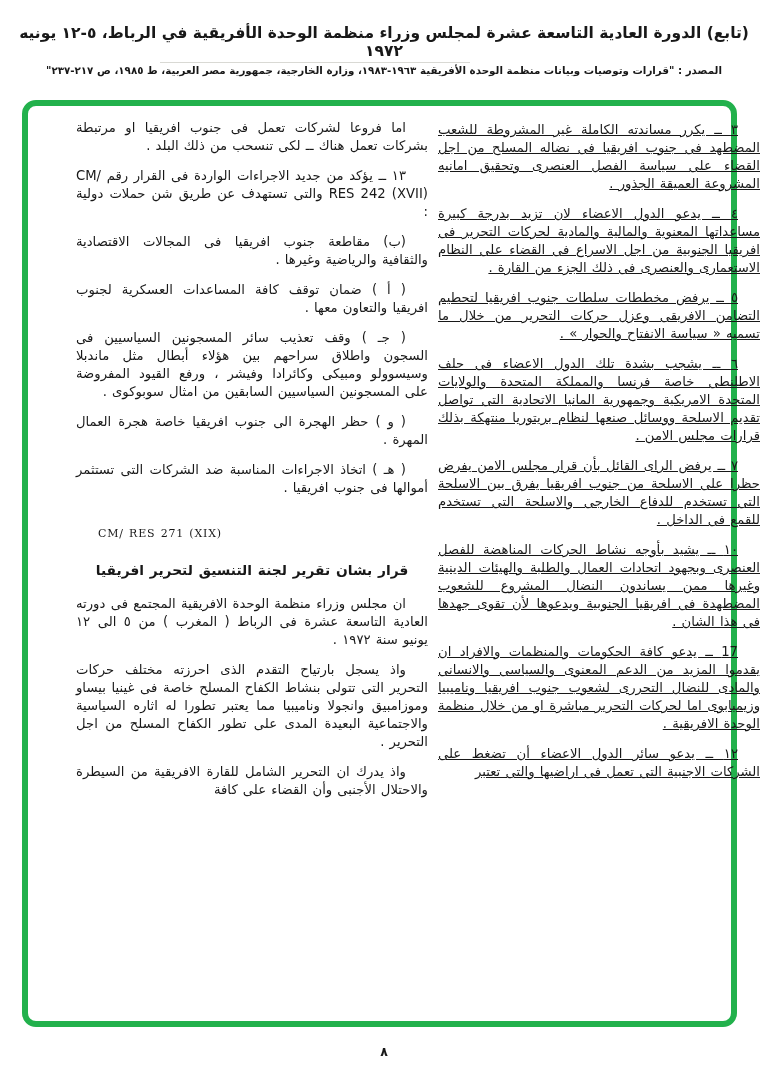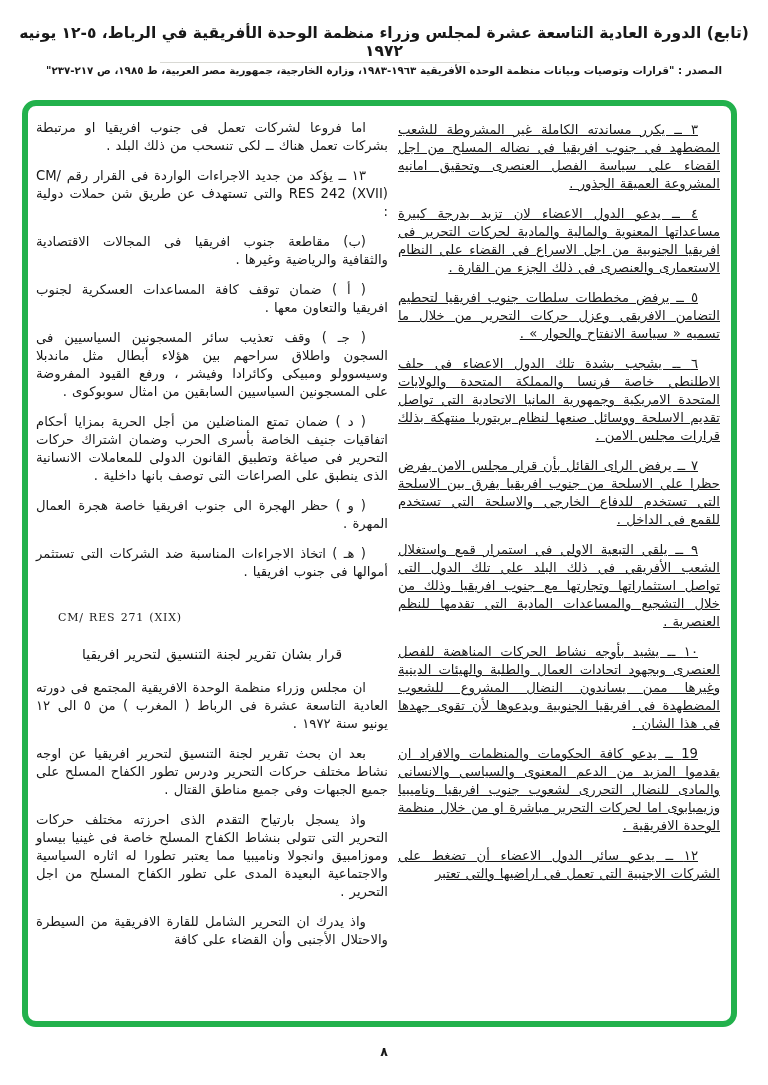--- a/index.html
+++ b/index.html
@@ -58,20 +58,21 @@
   }
   .col {
     position: absolute;
     direction: rtl;
     text-align: justify;
     font-size: 13.2px;
     line-height: 18px;
     display: flex;
     flex-direction: column;
     gap: 12px;
+    margin-left: 40px;
   }
   .col p {
     margin: 0;
     text-indent: 22px;
     word-spacing: 1px;
   }
   .col-right {
     left: 398px;
     top: 121px;
     width: 322px;
@@ -86,21 +87,21 @@
     direction: ltr;
     text-align: left;
     text-indent: 0 !important;
     font-family: "DejaVu Serif", serif;
     font-size: 11px;
     letter-spacing: 0.8px;
     margin-top: 16px !important;
     margin-left: 22px !important;
   }
   .res-title {
-    font-weight: normal;
+    font-weight: bold;
     text-align: center;
     text-indent: 0 !important;
     font-size: 13.8px;
     margin-top: 6px !important;
     margin-bottom: 4px !important;
   }
   .page-number {
     position: absolute;
     top: 1044px;
     left: 0;
@@ -118,36 +119,33 @@
 <div class="source-line">المصدر : "قرارات وتوصيات وبيانات منظمة الوحدة الأفريقية ١٩٦٣-١٩٨٣، وزارة الخارجية، جمهورية مصر العربية، ط ١٩٨٥، ص ٢١٧-٢٣٧"</div>
 
 <div class="content-frame"></div>
 
 <div class="col col-right">
   <p>٣ ــ يكرر مساندته الكاملة غير المشروطة للشعب المضطهد فى جنوب افريقيا فى نضاله المسلح من اجل القضاء على سياسة الفصل العنصرى وتحقيق امانيه المشروعة العميقة الجذور .</p>
   <p>٤ ــ يدعو الدول الاعضاء لان تزيد بدرجة كبيرة مساعداتها المعنوية والمالية والمادية لحركات التحرير فى افريقيا الجنوبية من اجل الاسراع فى القضاء على النظام الاستعمارى والعنصرى فى ذلك الجزء من القارة .</p>
   <p>٥ ــ يرفض مخططات سلطات جنوب افريقيا لتحطيم التضامن الافريقى وعزل حركات التحرير من خلال ما تسميه « سياسة الانفتاح والحوار » .</p>
   <p>٦ ــ يشجب بشدة تلك الدول الاعضاء فى حلف الاطلنطى خاصة فرنسا والمملكة المتحدة والولايات المتحدة الامريكية وجمهورية المانيا الاتحادية التى تواصل تقديم الاسلحة ووسائل صنعها لنظام بريتوريا منتهكة بذلك قرارات مجلس الامن .</p>
   <p>٧ ــ يرفض الراى القائل بأن قرار مجلس الامن يفرض حظرا على الاسلحة من جنوب افريقيا يفرق بين الاسلحة التى تستخدم للدفاع الخارجى والاسلحة التى تستخدم للقمع فى الداخل .</p>
-  <p>٩ ــ يلقى التبعية الاولى فى استمرار قمع واستغلال الشعب الأفريقى فى ذلك البلد على تلك الدول التى تواصل استثماراتها وتجارتها مع جنوب افريقيا وذلك من خلال التشجيع والمساعدات المادية التى تقدمها للنظم العنصرية .</p>
   <p>١٠ ــ يشيد بأوجه نشاط الحركات المناهضة للفصل العنصرى وبجهود اتحادات العمال والطلبة والهيئات الدينية وغيرها ممن يساندون النضال المشروع للشعوب المضطهدة فى افريقيا الجنوبية ويدعوها لأن تقوى جهدها فى هذا الشان .</p>
-  <p>19 ــ يدعو كافة الحكومات والمنظمات والافراد ان يقدموا المزيد من الدعم المعنوى والسياسى والانسانى والمادى للنضال التحررى لشعوب جنوب افريقيا وناميبيا وزيمبابوى اما لحركات التحرير مباشرة او من خلال منظمة الوحدة الافريقية .</p>
+  <p>17 ــ يدعو كافة الحكومات والمنظمات والافراد ان يقدموا المزيد من الدعم المعنوى والسياسى والانسانى والمادى للنضال التحررى لشعوب جنوب افريقيا وناميبيا وزيمبابوى اما لحركات التحرير مباشرة او من خلال منظمة الوحدة الافريقية .</p>
   <p>١٢ ــ يدعو سائر الدول الاعضاء أن تضغط على الشركات الاجنبية التى تعمل فى اراضيها والتى تعتبر</p>
 </div>
 
 <div class="col col-left">
   <p>اما فروعا لشركات تعمل فى جنوب افريقيا او مرتبطة بشركات تعمل هناك ــ لكى تنسحب من ذلك البلد .</p>
   <p>١٣ ــ يؤكد من جديد الاجراءات الواردة فى القرار رقم ⁦CM/ RES 242 (XVII)⁩ والتى تستهدف عن طريق شن حملات دولية :</p>
   <p>(ب) مقاطعة جنوب افريقيا فى المجالات الاقتصادية والثقافية والرياضية وغيرها .</p>
   <p>( أ ) ضمان توقف كافة المساعدات العسكرية لجنوب افريقيا والتعاون معها .</p>
   <p>( جـ ) وقف تعذيب سائر المسجونين السياسيين فى السجون واطلاق سراحهم بين هؤلاء أبطال مثل ماندبلا وسيسوولو ومبيكى وكائرادا وفيشر ، ورفع القيود المفروضة على المسجونين السياسيين السابقين من امثال سوبوكوى .</p>
-  <p>( د ) ضمان تمتع المناضلين من أجل الحرية بمزايا أحكام اتفاقيات جنيف الخاصة بأسرى الحرب وضمان اشتراك حركات التحرير فى صياغة وتطبيق القانون الدولى للمعاملات الانسانية الذى ينطبق على الصراعات التى توصف بانها داخلية .</p>
   <p>( و ) حظر الهجرة الى جنوب افريقيا خاصة هجرة العمال المهرة .</p>
   <p>( هـ ) اتخاذ الاجراءات المناسبة ضد الشركات التى تستثمر أموالها فى جنوب افريقيا .</p>
   <p class="latin-code">CM/ RES 271 (XIX)</p>
   <p class="res-title">قرار بشان تقرير لجنة التنسيق لتحرير افريقيا</p>
   <p>ان مجلس وزراء منظمة الوحدة الافريقية المجتمع فى دورته العادية التاسعة عشرة فى الرباط ( المغرب ) من ٥ الى ١٢ يونيو سنة ١٩٧٢ .</p>
-  <p>بعد ان بحث تقرير لجنة التنسيق لتحرير افريقيا عن اوجه نشاط مختلف حركات التحرير ودرس تطور الكفاح المسلح على جميع الجبهات وفى جميع مناطق القتال .</p>
   <p>واذ يسجل بارتياح التقدم الذى احرزته مختلف حركات التحرير التى تتولى بنشاط الكفاح المسلح خاصة فى غينيا بيساو وموزامبيق وانجولا وناميبيا مما يعتبر تطورا له اثاره السياسية والاجتماعية البعيدة المدى على تطور الكفاح المسلح من اجل التحرير .</p>
   <p>واذ يدرك ان التحرير الشامل للقارة الافريقية من السيطرة والاحتلال الأجنبى وأن القضاء على كافة</p>
 </div>
 
 <div class="page-number">٨</div>
 
 </body></html>

